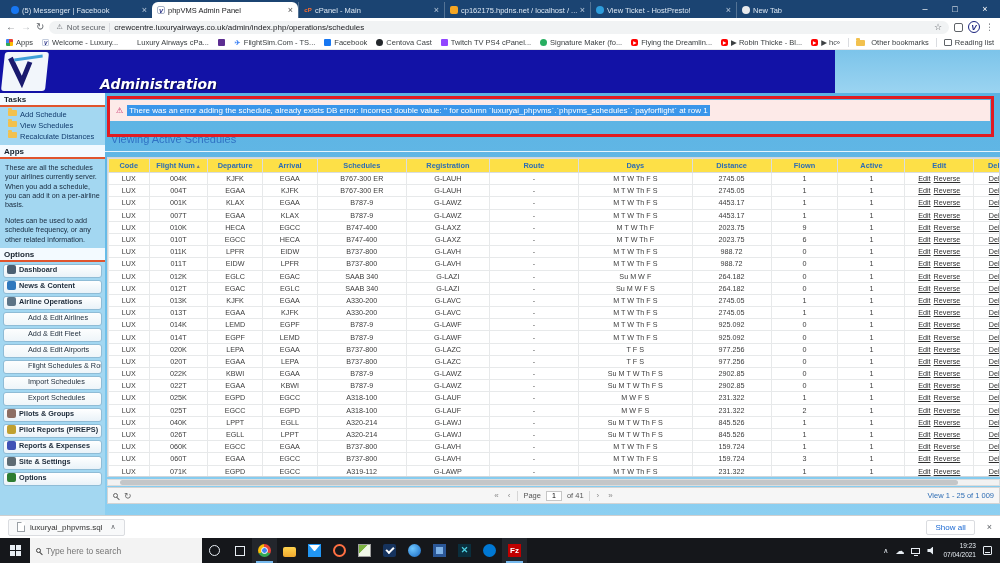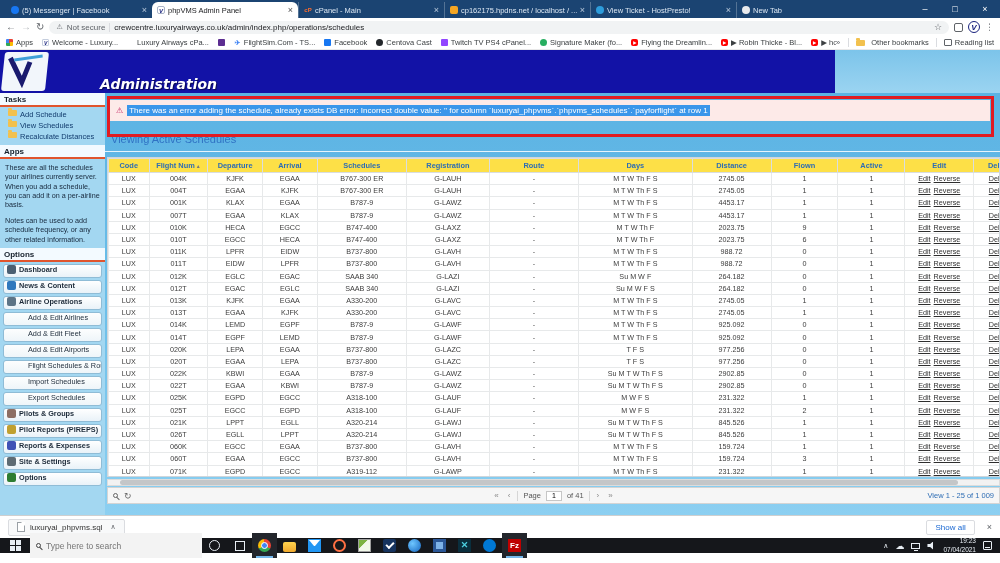--- a/index.html
+++ b/index.html
@@ -120,21 +120,21 @@
   .dlbar{position:absolute;top:515px;left:0;width:1000px;height:23px;background:#fff;border-top:1px solid #cfcfcf;display:flex;align-items:center}
   .dlchip{display:flex;align-items:center;gap:5px;height:17px;margin-left:8px;padding:0 8px;background:#f8f9fa;border:1px solid #dadce0;border-radius:2px;font-size:8px;color:#333}
   .docic{width:8px;height:10px;background:#fff;border:1px solid #9aa0a6;position:relative}
   .docic::after{content:"";position:absolute;right:-1px;top:-1px;border:2px solid transparent;border-top-color:#fff;border-right-color:#fff}
   .dlcaret{color:#5f6368;font-size:7px;margin-left:3px}
   .dlright{margin-left:auto;display:flex;align-items:center;gap:12px;margin-right:8px}
   .showall{color:#1967d2;font-size:8px;padding:2px 8px;border:1px solid #dadce0;border-radius:2px}
   .dlclose{color:#5f6368;font-size:9px}
 
   
-  .taskbar{position:absolute;top:538px;left:0;width:1000px;height:15px;background:#15171b;display:flex;align-items:center;color:#fff}
+  .taskbar{position:absolute;top:538px;left:0;width:1000px;height:25px;background:#15171b;display:flex;align-items:flex-end;color:#fff}
   .startbtn{width:30px;height:25px;display:flex;align-items:center;justify-content:center}
   .winlogo{display:grid;grid-template-columns:5px 5px;grid-template-rows:5px 5px;gap:1px}
   .winlogo i{background:#e8eef4}
   .tsearch{width:172px;height:25px;background:#f3f3f3;display:flex;align-items:center;gap:5px;padding:0 6px;color:#444}
   .tsearch .mag{border-color:#444}
   .tsearch .mag::after{background:#444}
   .tsearch input{border:none;background:transparent;font-size:8.5px;color:#333;outline:none;width:130px;font-family:"Liberation Sans",sans-serif}
   .apps{display:flex;height:25px}
   .app{width:25px;height:25px;display:flex;align-items:center;justify-content:center;position:relative}
   .app.open{background:#23262c}
@@ -719,21 +719,21 @@
                 <td data-name="schedule-cell">-</td>
                 <td data-name="schedule-cell">M W F S</td>
                 <td data-name="schedule-cell">231.322</td>
                 <td data-name="schedule-cell">2</td>
                 <td data-name="schedule-cell">1</td>
                 <td data-name="edit-cell"><span class="glink" data-name="edit-link">Edit</span><span class="glink" data-name="reverse-link">Reverse</span></td>
                 <td data-name="delete-cell"><span class="glink" data-name="delete-link">Delete</span></td>
               </tr>
               <tr data-name="schedule-row">
                 <td data-name="schedule-cell">LUX</td>
-                <td data-name="schedule-cell">021K</td>
+                <td data-name="schedule-cell">040K</td>
                 <td data-name="schedule-cell">LPPT</td>
                 <td data-name="schedule-cell">EGLL</td>
                 <td data-name="schedule-cell">A320-214</td>
                 <td data-name="schedule-cell">G-LAWJ</td>
                 <td data-name="schedule-cell">-</td>
                 <td data-name="schedule-cell">Su M T W Th F S</td>
                 <td data-name="schedule-cell">845.526</td>
                 <td data-name="schedule-cell">1</td>
                 <td data-name="schedule-cell">1</td>
                 <td data-name="edit-cell"><span class="glink" data-name="edit-link">Edit</span><span class="glink" data-name="reverse-link">Reverse</span></td>

